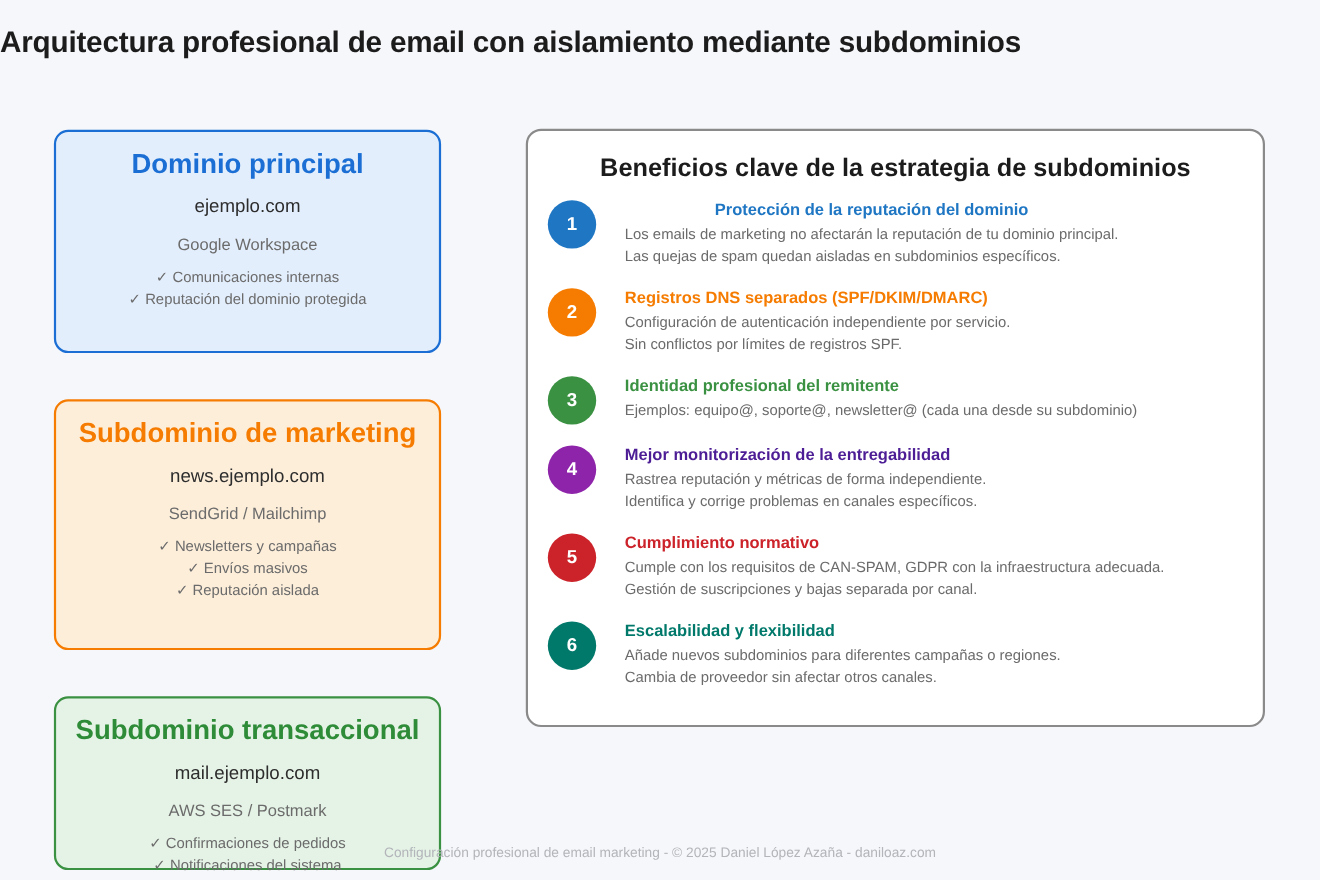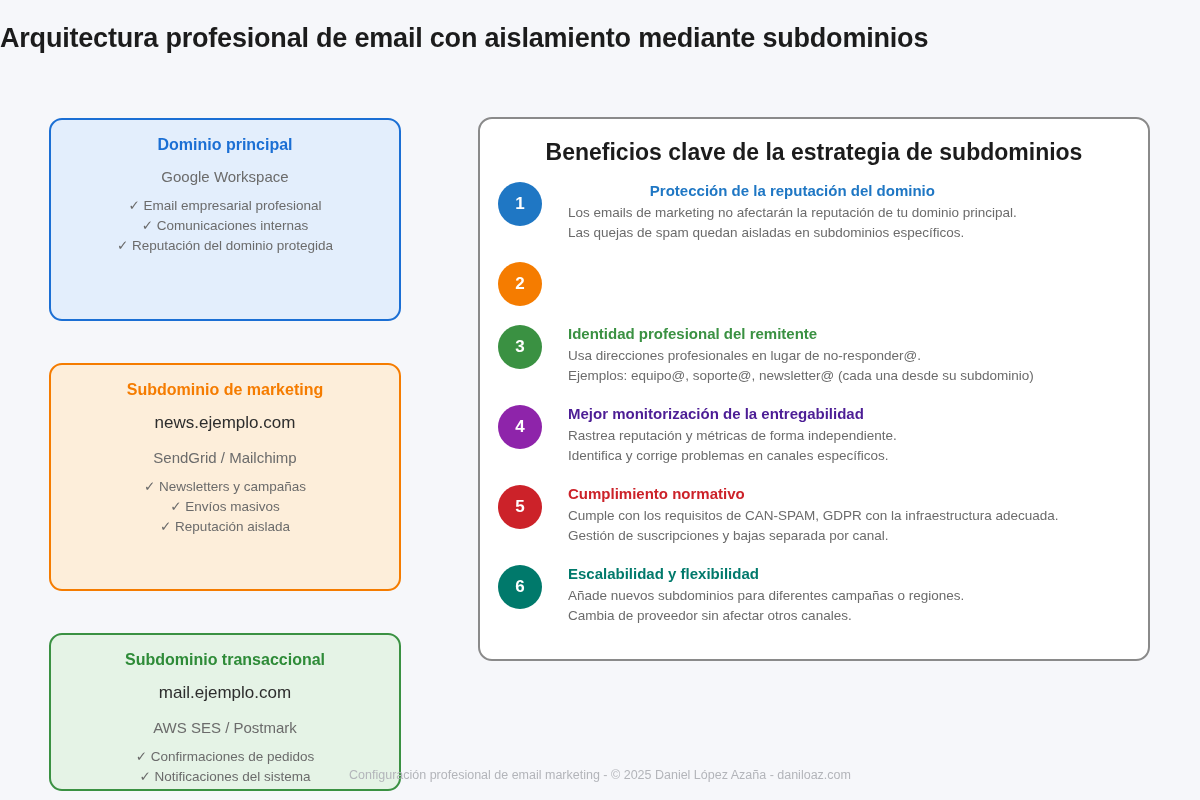--- a/index.html
+++ b/index.html
@@ -54,21 +54,21 @@
     border-color: #f57c00;
     height: 228px;
   }
   .domain-card.card-transactional {
     background: #e5f3e6;
     border-color: #3a9142;
     height: 158px;
     margin-bottom: 0;
   }
   .card-title {
-    font-size: 16px;
+    font-size: 25px;
     font-weight: bold;
     margin-bottom: 14px;
     line-height: 1.1;
   }
   .card-primary .card-title { color: #1b6fd4; }
   .card-marketing .card-title { color: #f57c00; }
   .card-transactional .card-title { color: #2e8b38; }
   .card-domain {
     font-size: 17px;
     color: #2d2d2d;
@@ -155,22 +155,22 @@
 </style>
 </head>
 <body>
 
 <div id="page-title">Arquitectura profesional de email con aislamiento mediante subdominios</div>
 
 <div id="left-column">
 
   <div class="domain-card card-primary">
     <div class="card-title">Dominio principal</div>
+    <div class="card-domain">ejemplo.com</div>
     <div class="card-provider">Google Workspace</div>
-    <div class="card-feature">✓ Email empresarial profesional</div>
     <div class="card-feature">✓ Comunicaciones internas</div>
     <div class="card-feature">✓ Reputación del dominio protegida</div>
   </div>
 
   <div class="domain-card card-marketing">
     <div class="card-title">Subdominio de marketing</div>
     <div class="card-domain">news.ejemplo.com</div>
     <div class="card-provider">SendGrid / Mailchimp</div>
     <div class="card-feature">✓ Newsletters y campañas</div>
     <div class="card-feature">✓ Envíos masivos</div>
@@ -195,27 +195,31 @@
       <div class="benefit-badge" style="background-color: rgb(31, 119, 196);">1</div>
       <div class="benefit-text">
         <div class="benefit-title" style="color: rgb(31, 119, 196); text-align: center;">Protección de la reputación del dominio</div>
         <div class="benefit-line">Los emails de marketing no afectarán la reputación de tu dominio principal.</div>
         <div class="benefit-line">Las quejas de spam quedan aisladas en subdominios específicos.</div>
       </div>
     </div>
 
     <div class="benefit-row">
       <div class="benefit-badge" style="background-color: rgb(245, 124, 0);">2</div>
+      <div class="benefit-text">
+        <div class="benefit-title" style="color: rgb(245, 124, 0);">Registros DNS separados (SPF/DKIM/DMARC)</div>
+        <div class="benefit-line">Configuración de autenticación independiente por servicio.</div>
+        <div class="benefit-line">Sin conflictos por límites de registros SPF.</div>
+      </div>
     </div>
 
     <div class="benefit-row">
       <div class="benefit-badge" style="background-color: rgb(58, 145, 66);">3</div>
       <div class="benefit-text">
         <div class="benefit-title" style="color: rgb(58, 145, 66);">Identidad profesional del remitente</div>
-        <div class="benefit-line">Usa direcciones profesionales en lugar de no-responder@.</div>
         <div class="benefit-line">Ejemplos: equipo@, soporte@, newsletter@ (cada una desde su subdominio)</div>
       </div>
     </div>
 
     <div class="benefit-row">
       <div class="benefit-badge" style="background-color: rgb(142, 36, 170);">4</div>
       <div class="benefit-text">
         <div class="benefit-title" style="color: #4c1d95;">Mejor monitorización de la entregabilidad</div>
         <div class="benefit-line">Rastrea reputación y métricas de forma independiente.</div>
         <div class="benefit-line">Identifica y corrige problemas en canales específicos.</div>

